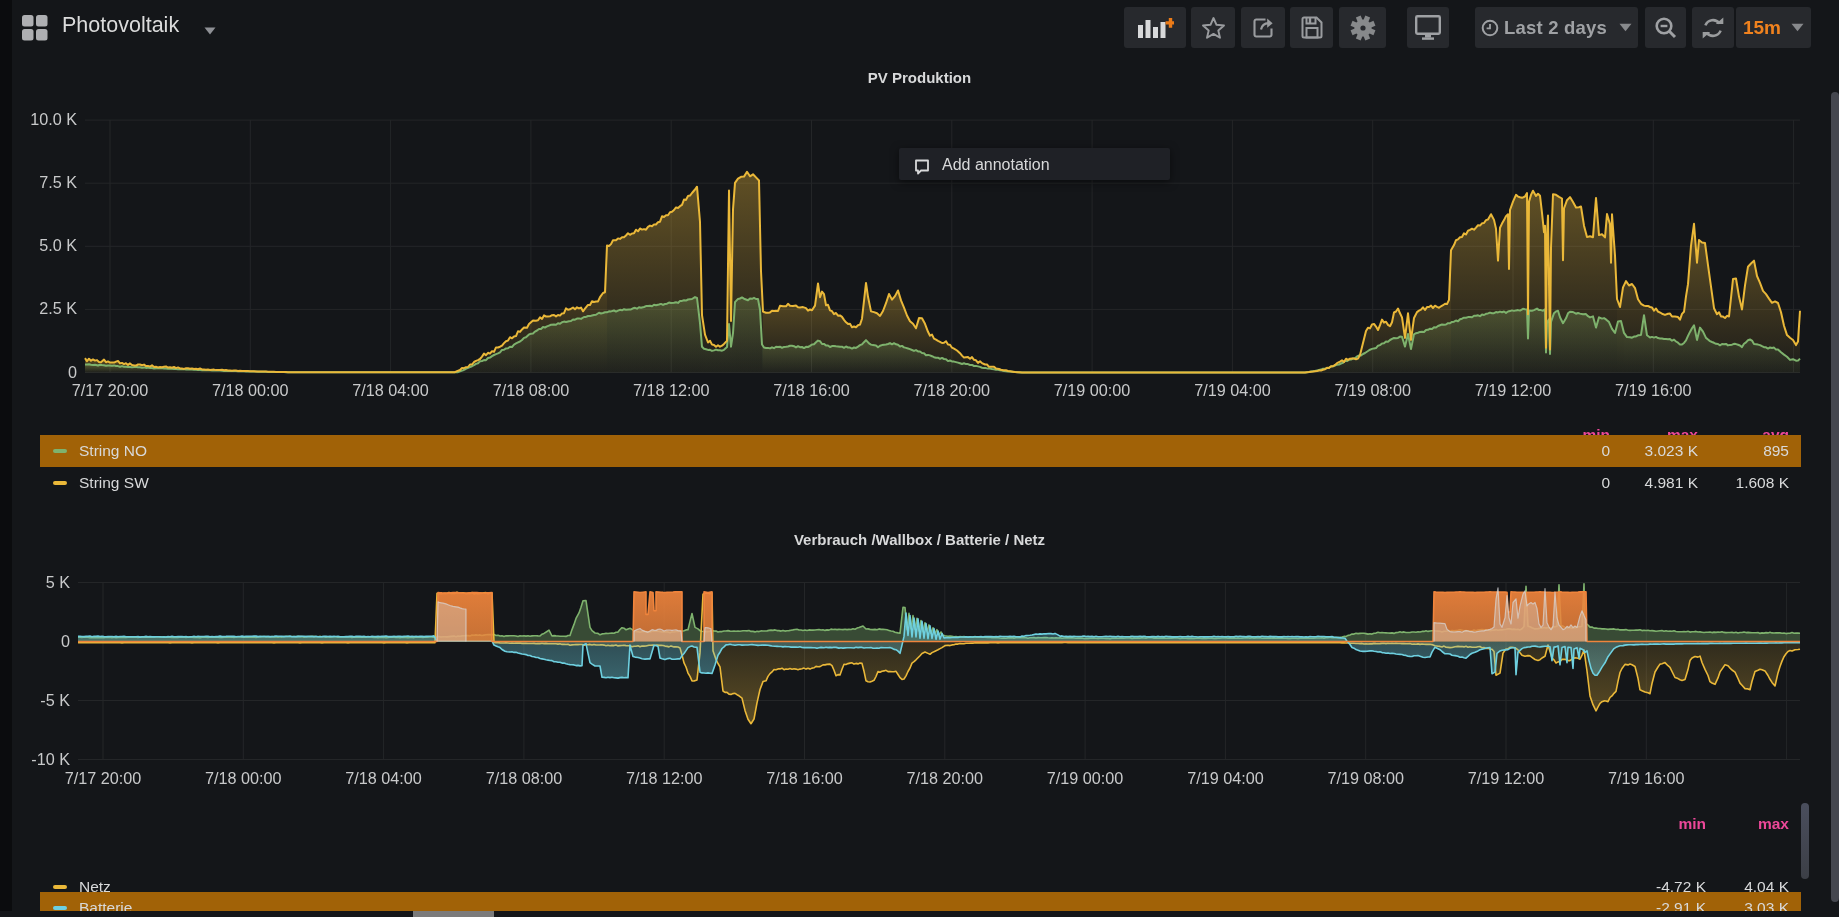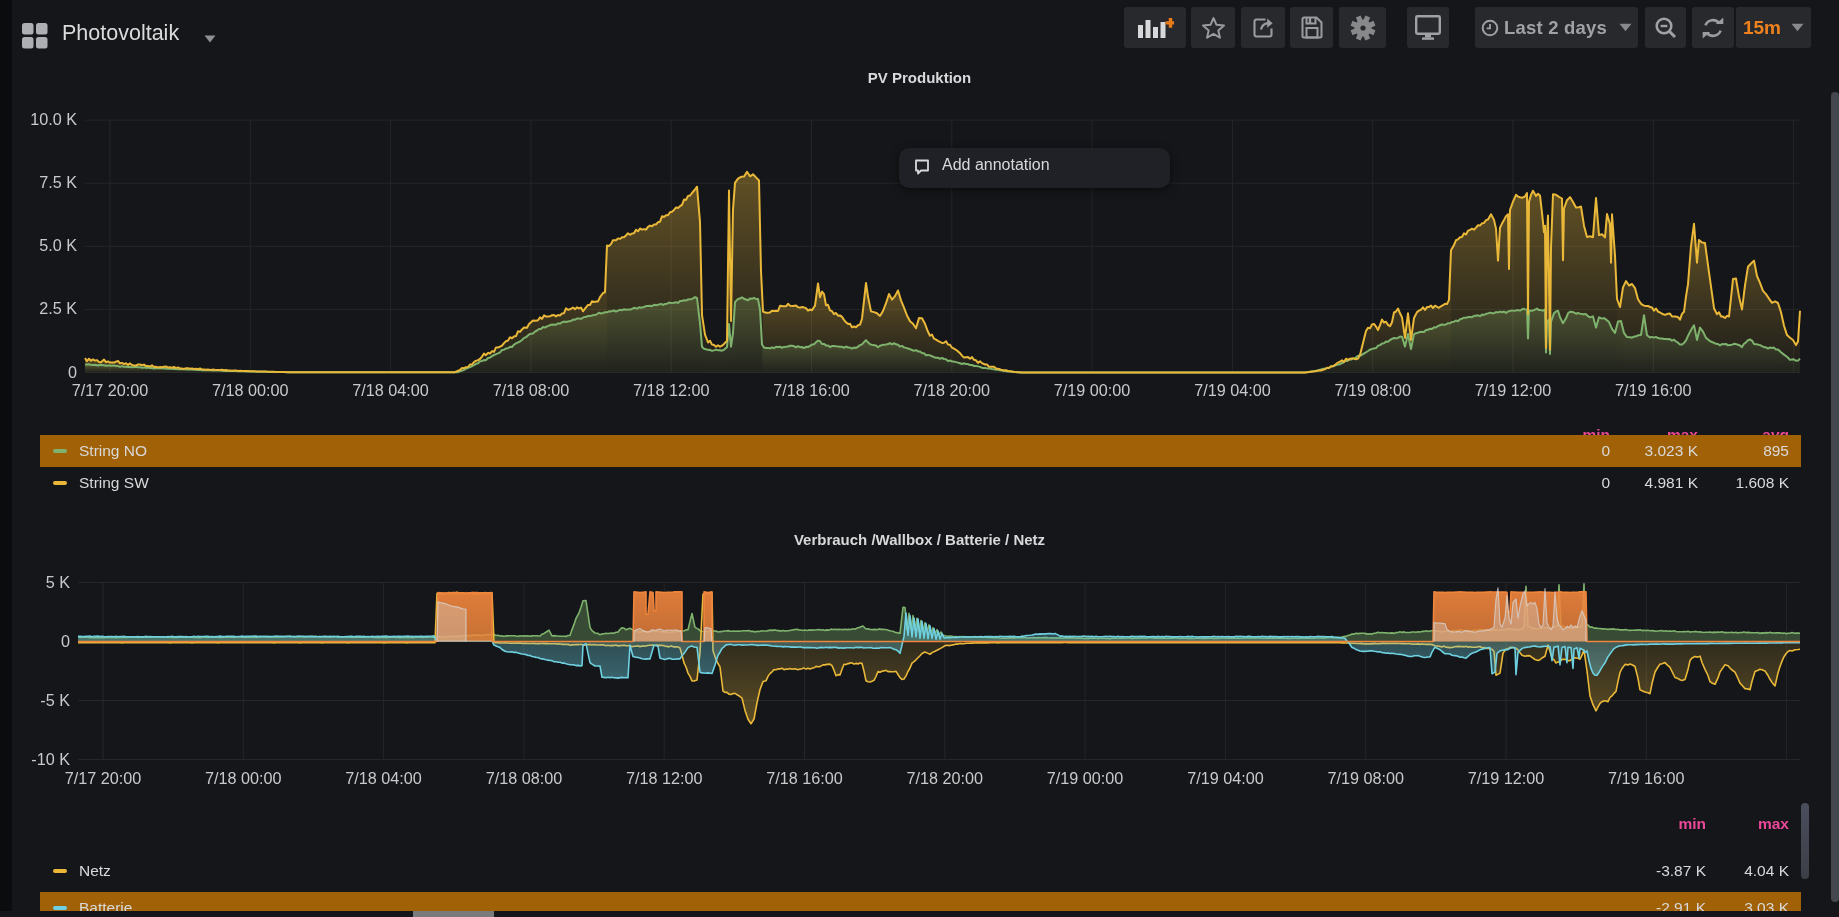--- a/index.html
+++ b/index.html
@@ -206,21 +206,21 @@
       <path d="M634 641.5L634 631.0L637 629.6L640 628.5L642 630.1L645 631.4L648 632.1L650 630.9L652 629.7L654 630.1L656 630.4L658 629.4L660 629.0L662 629.8L664 631.0L666 630.2L668 630.0L670 630.0L672 630.3L674 630.0L676 629.9L678 630.6L681 630.9L682 641.5" fill="none" stroke="#d8d9da" stroke-opacity="0.7" stroke-width="1.2" stroke-linejoin="round"></path>
       <path d="M704 641.5L704 641.5L705 627.5L708 627.8L711 628.7L712 641.5L712 641.5Z" fill="#d8d9da" fill-opacity="0.35"></path>
       <path d="M704 641.5L705 627.5L708 627.8L711 628.7L712 641.5" fill="none" stroke="#d8d9da" stroke-opacity="0.7" stroke-width="1.2" stroke-linejoin="round"></path>
       <path d="M1434 641.5L1434 641.5L1434 622.7L1437 623.0L1440 623.2L1442 623.3L1445 623.6L1447 629.2L1450 631.6L1452 631.8L1454 632.0L1456 631.8L1458 631.6L1460 631.6L1462 632.2L1464 631.2L1466 630.7L1468 630.9L1470 631.7L1472 631.7L1474 632.2L1476 631.9L1478 631.5L1480 631.2L1482 630.9L1484 630.9L1486 630.1L1488 629.9L1490 629.4L1492 628.5L1494 627.1L1496 599.1L1498 587.9L1500 623.9L1502 627.3L1505 617.7L1507 595.5L1509 617.8L1511 624.0L1513 602.5L1516 598.8L1518 618.1L1520 606.1L1523 594.1L1525 590.8L1527 605.8L1529 603.7L1531 602.5L1533 603.9L1535 602.4L1537 608.4L1539 623.9L1541 627.4L1543 625.2L1545 588.5L1547 622.8L1549 627.0L1551 629.7L1553 626.1L1555 592.0L1557 617.7L1559 625.0L1561 627.2L1563 629.6L1565 628.7L1567 626.4L1569 627.5L1571 624.9L1573 627.5L1575 626.0L1577 627.4L1580 615.9L1582 610.8L1584 615.6L1586 620.0L1586 641.5L1586 641.5Z" fill="#d8d9da" fill-opacity="0.35"></path>
       <path d="M1434 641.5L1434 622.7L1437 623.0L1440 623.2L1442 623.3L1445 623.6L1447 629.2L1450 631.6L1452 631.8L1454 632.0L1456 631.8L1458 631.6L1460 631.6L1462 632.2L1464 631.2L1466 630.7L1468 630.9L1470 631.7L1472 631.7L1474 632.2L1476 631.9L1478 631.5L1480 631.2L1482 630.9L1484 630.9L1486 630.1L1488 629.9L1490 629.4L1492 628.5L1494 627.1L1496 599.1L1498 587.9L1500 623.9L1502 627.3L1505 617.7L1507 595.5L1509 617.8L1511 624.0L1513 602.5L1516 598.8L1518 618.1L1520 606.1L1523 594.1L1525 590.8L1527 605.8L1529 603.7L1531 602.5L1533 603.9L1535 602.4L1537 608.4L1539 623.9L1541 627.4L1543 625.2L1545 588.5L1547 622.8L1549 627.0L1551 629.7L1553 626.1L1555 592.0L1557 617.7L1559 625.0L1561 627.2L1563 629.6L1565 628.7L1567 626.4L1569 627.5L1571 624.9L1573 627.5L1575 626.0L1577 627.4L1580 615.9L1582 610.8L1584 615.6L1586 620.0L1586 641.5" fill="none" stroke="#d8d9da" stroke-opacity="0.7" stroke-width="1.2" stroke-linejoin="round"></path>
     </svg>
   </div>
 
 <div class="abs" style="left:0;top:0;width:12px;height:917px;background:#0b0c0e"></div>
 
-<div class="abs" style="left:0;top:8px;width:1546px;height:55px;background:transparent">
+<div class="abs" style="left:0;top:0;width:1546px;height:55px;background:transparent">
   <svg class="abs" style="left:22px;top:14px" width="26" height="27" viewBox="0 0 26 27">
     <rect x="0" y="1" width="11.5" height="11.5" rx="2.5" fill="#aeafb2"></rect>
     <rect x="14" y="1" width="11.5" height="11.5" rx="2.5" fill="#aeafb2"></rect>
     <rect x="0" y="15" width="11.5" height="11.5" rx="2.5" fill="#aeafb2"></rect>
     <rect x="14" y="15" width="11.5" height="11.5" rx="2.5" fill="#aeafb2"></rect>
   </svg>
   <div class="abs" style="left:62px;top:13px;color:#dbdbdb;font-size:21.5px">Photovoltaik</div>
   <svg class="abs" style="left:204px;top:27px" width="12" height="8" viewBox="0 0 12 8">
       <path d="M0.5 0.5 L11.5 0.5 L6 7.5 Z" fill="#8e9095"></path>
     </svg>
@@ -304,21 +304,21 @@
       <path d="M8.2 15.1 L0.7 15.1 L0.7 21.6 Z" fill="#9a9c9e"></path>
     </svg>
   </div>
 <div class="btn" style="left:1736px;width:75px">
     <span style="color:#f0821e;font-size:19px;font-weight:bold">15m</span>
     <svg width="13" height="9" viewBox="0 0 13 9" style="margin-left:10px">
       <path d="M0.5 0.8 L12.5 0.8 L6.5 8.2 Z" fill="#87898c"></path>
     </svg>
   </div>
 
-<div class="abs" style="left:899px;top:148px;width:271px;height:40px;background:#1f2126;border-radius:10px;box-shadow:0 2px 8px rgba(0,0,0,0.5)">
+<div class="abs" style="left:899px;top:148px;width:271px;height:32px;background:#1f2126;border-radius:2px;box-shadow:0 2px 8px rgba(0,0,0,0.5)">
   <svg class="abs" style="left:14px;top:10px" width="18" height="18" viewBox="0 0 18 18">
       <path d="M3 2.5 H15 V12.5 H8 L5 15.5 V12.5 H3 Z" fill="none" stroke="#d8d9da" stroke-width="1.8" stroke-linejoin="round"></path>
     </svg>
   <div class="abs" style="left:43px;top:8px;color:#d8d9da;font-size:16px">Add annotation</div>
 </div>
 
 <div class="ptitle" style="top:69px">PV Produktion</div>
 <div class="ptitle" style="top:531px">Verbrauch /Wallbox / Batterie / Netz</div>
 
 <div class="lgd" style="left:0;top:414px;width:1839px;height:90px">
@@ -337,24 +337,24 @@
       <div class="lname">String SW</div>
     <div class="lv" style="right:191px;width:80px">0</div>
       <div class="lv" style="right:103px;width:80px">4.981 K</div>
       <div class="lv" style="right:12px;width:80px">1.608 K</div>
   </div>
 </div>
 
 <div class="lgd" style="left:0;top:803px;width:1839px;height:114px">
   <div class="hdr" style="right:133px;width:60px">min</div>
   <div class="hdr" style="right:50px;width:60px">max</div>
-  <div class="lgdrow" style="top:52px">
+  <div class="lgdrow" style="top:68px">
     <div class="dash" style="background:#EAB839"></div>
       <div class="lname">Netz</div>
-    <div class="lv" style="right:95px;width:90px">-3.87 K</div>
+    <div class="lv" style="right:95px;width:90px">-4.72 K</div>
       <div class="lv" style="right:12px;width:80px">4.04 K</div>
   </div>
   <div class="lgdrow alt" style="top:89px">
     <div class="dash" style="background:#6ED0E0"></div>
       <div class="lname">Batterie</div>
     <div class="lv" style="right:95px;width:90px">-2.91 K</div>
       <div class="lv" style="right:12px;width:80px">3.03 K</div>
   </div>
 </div>
 

